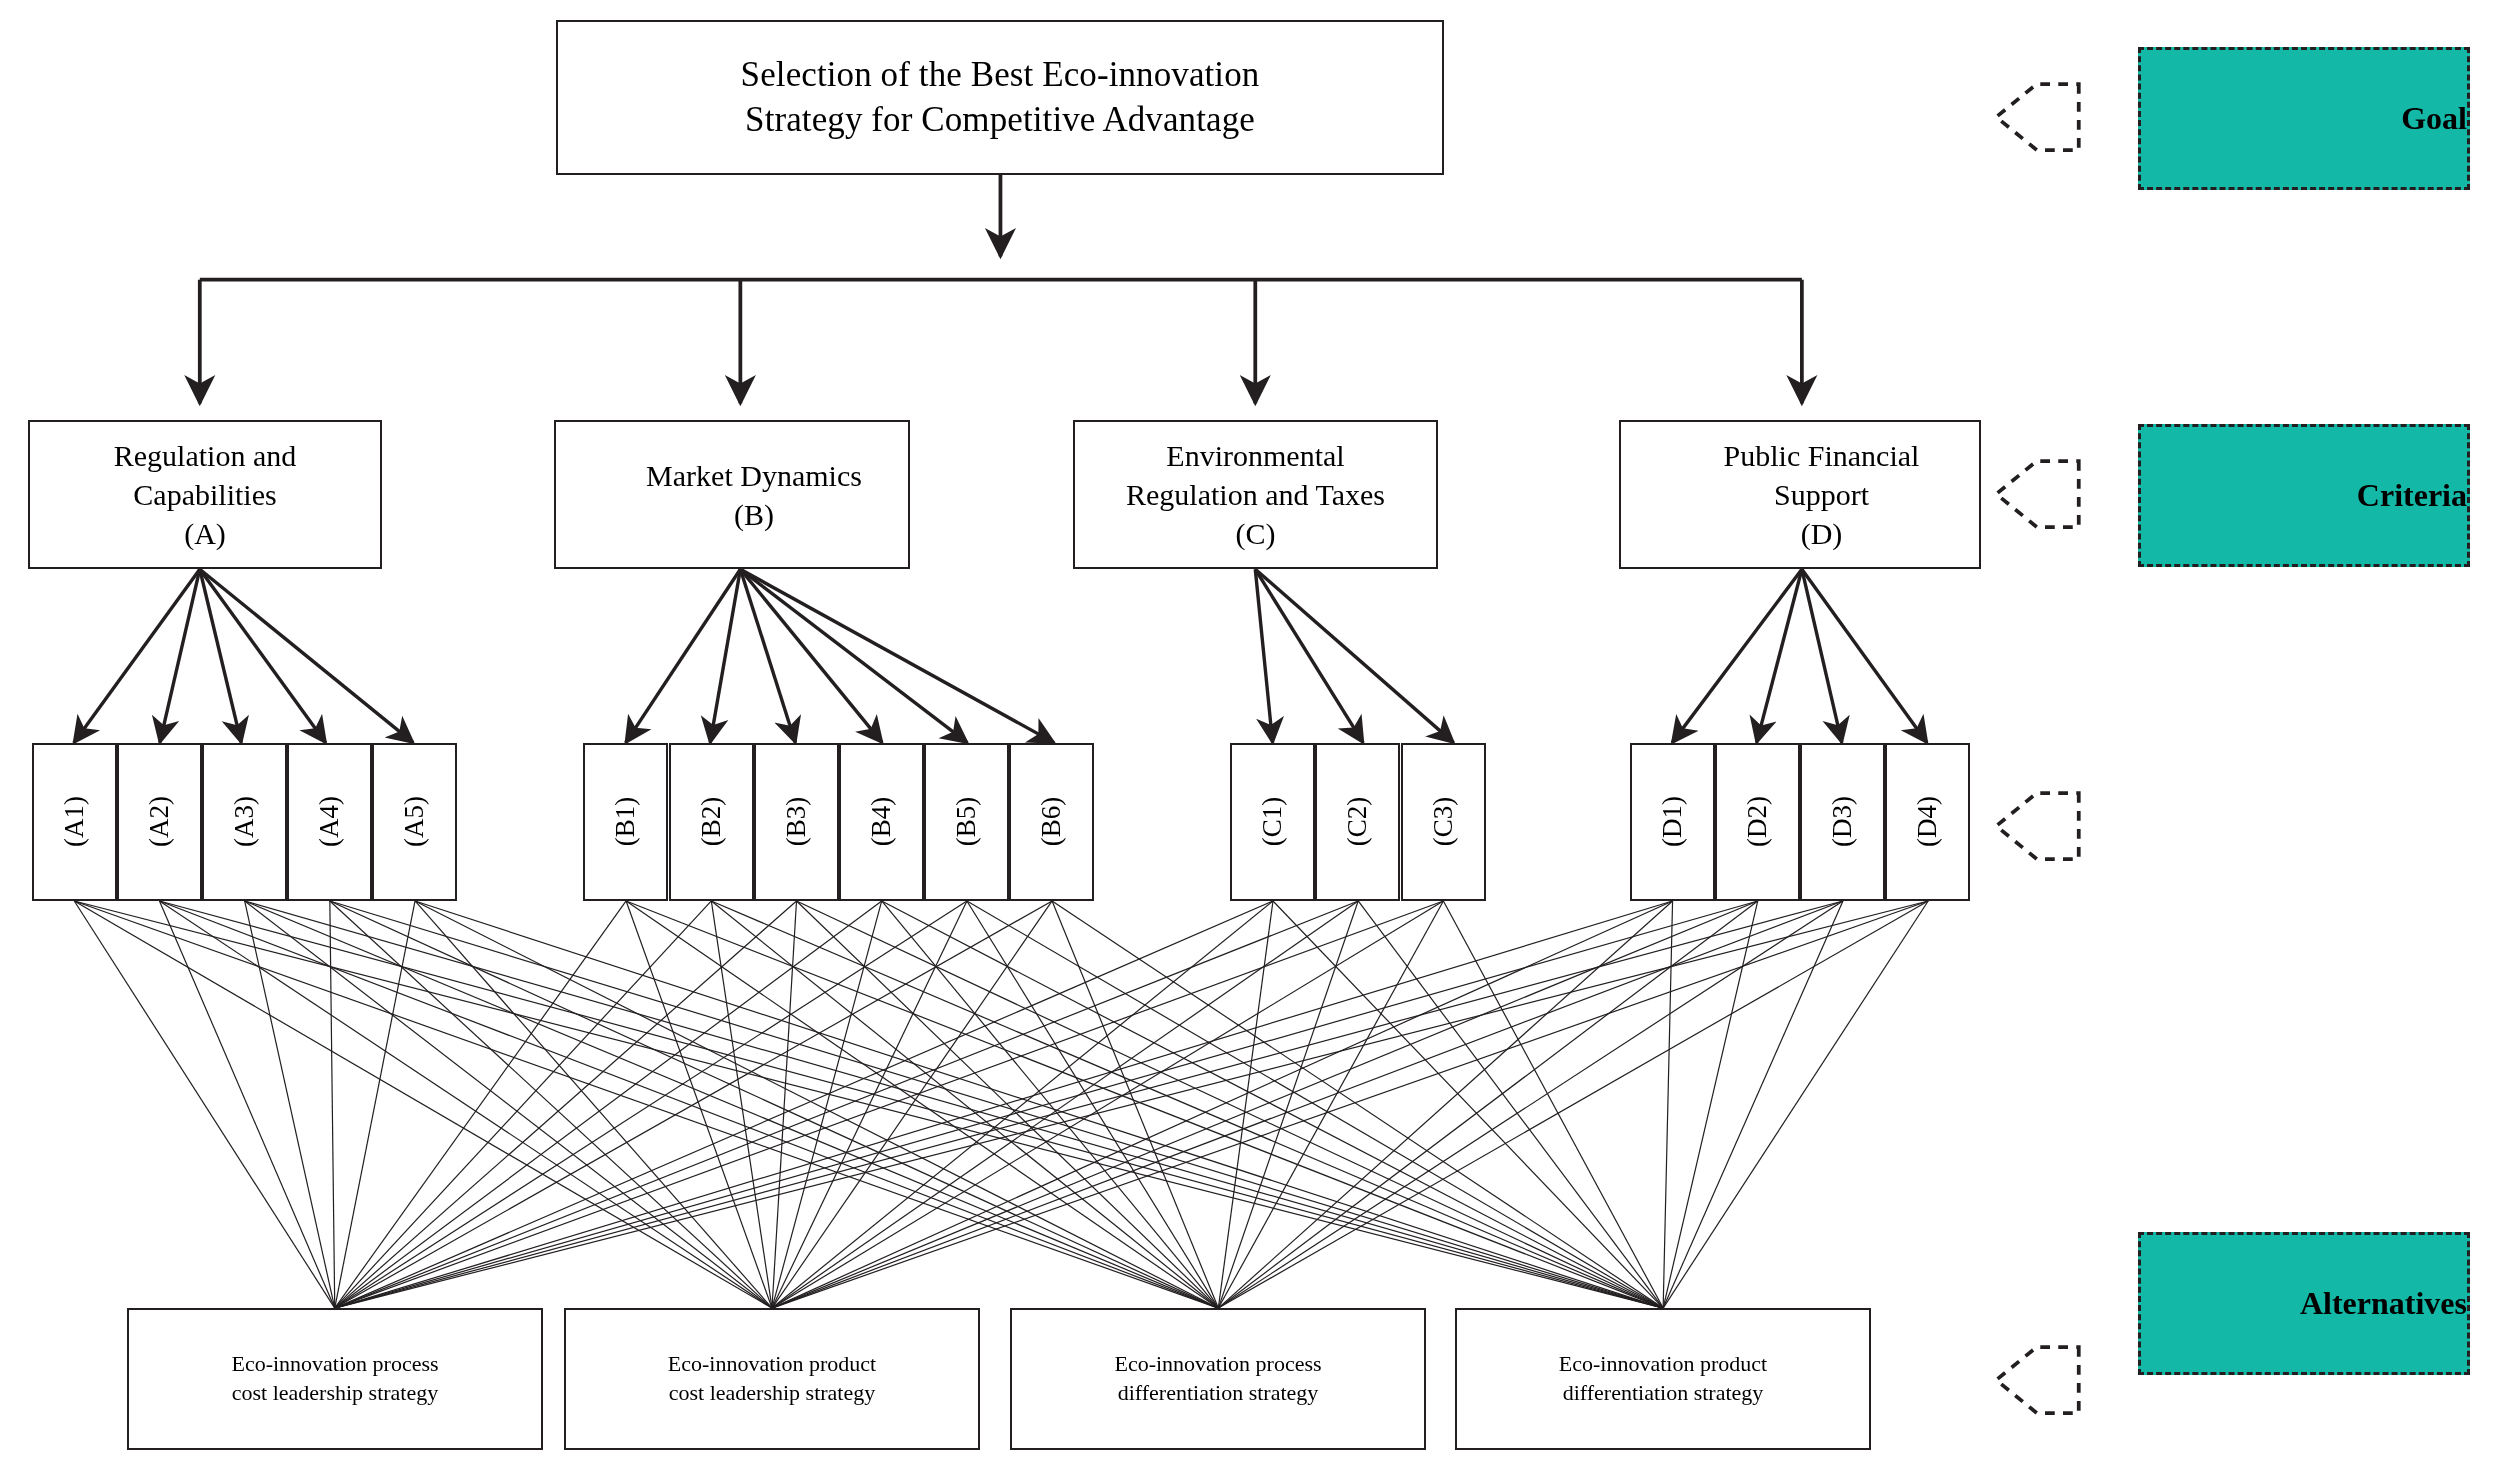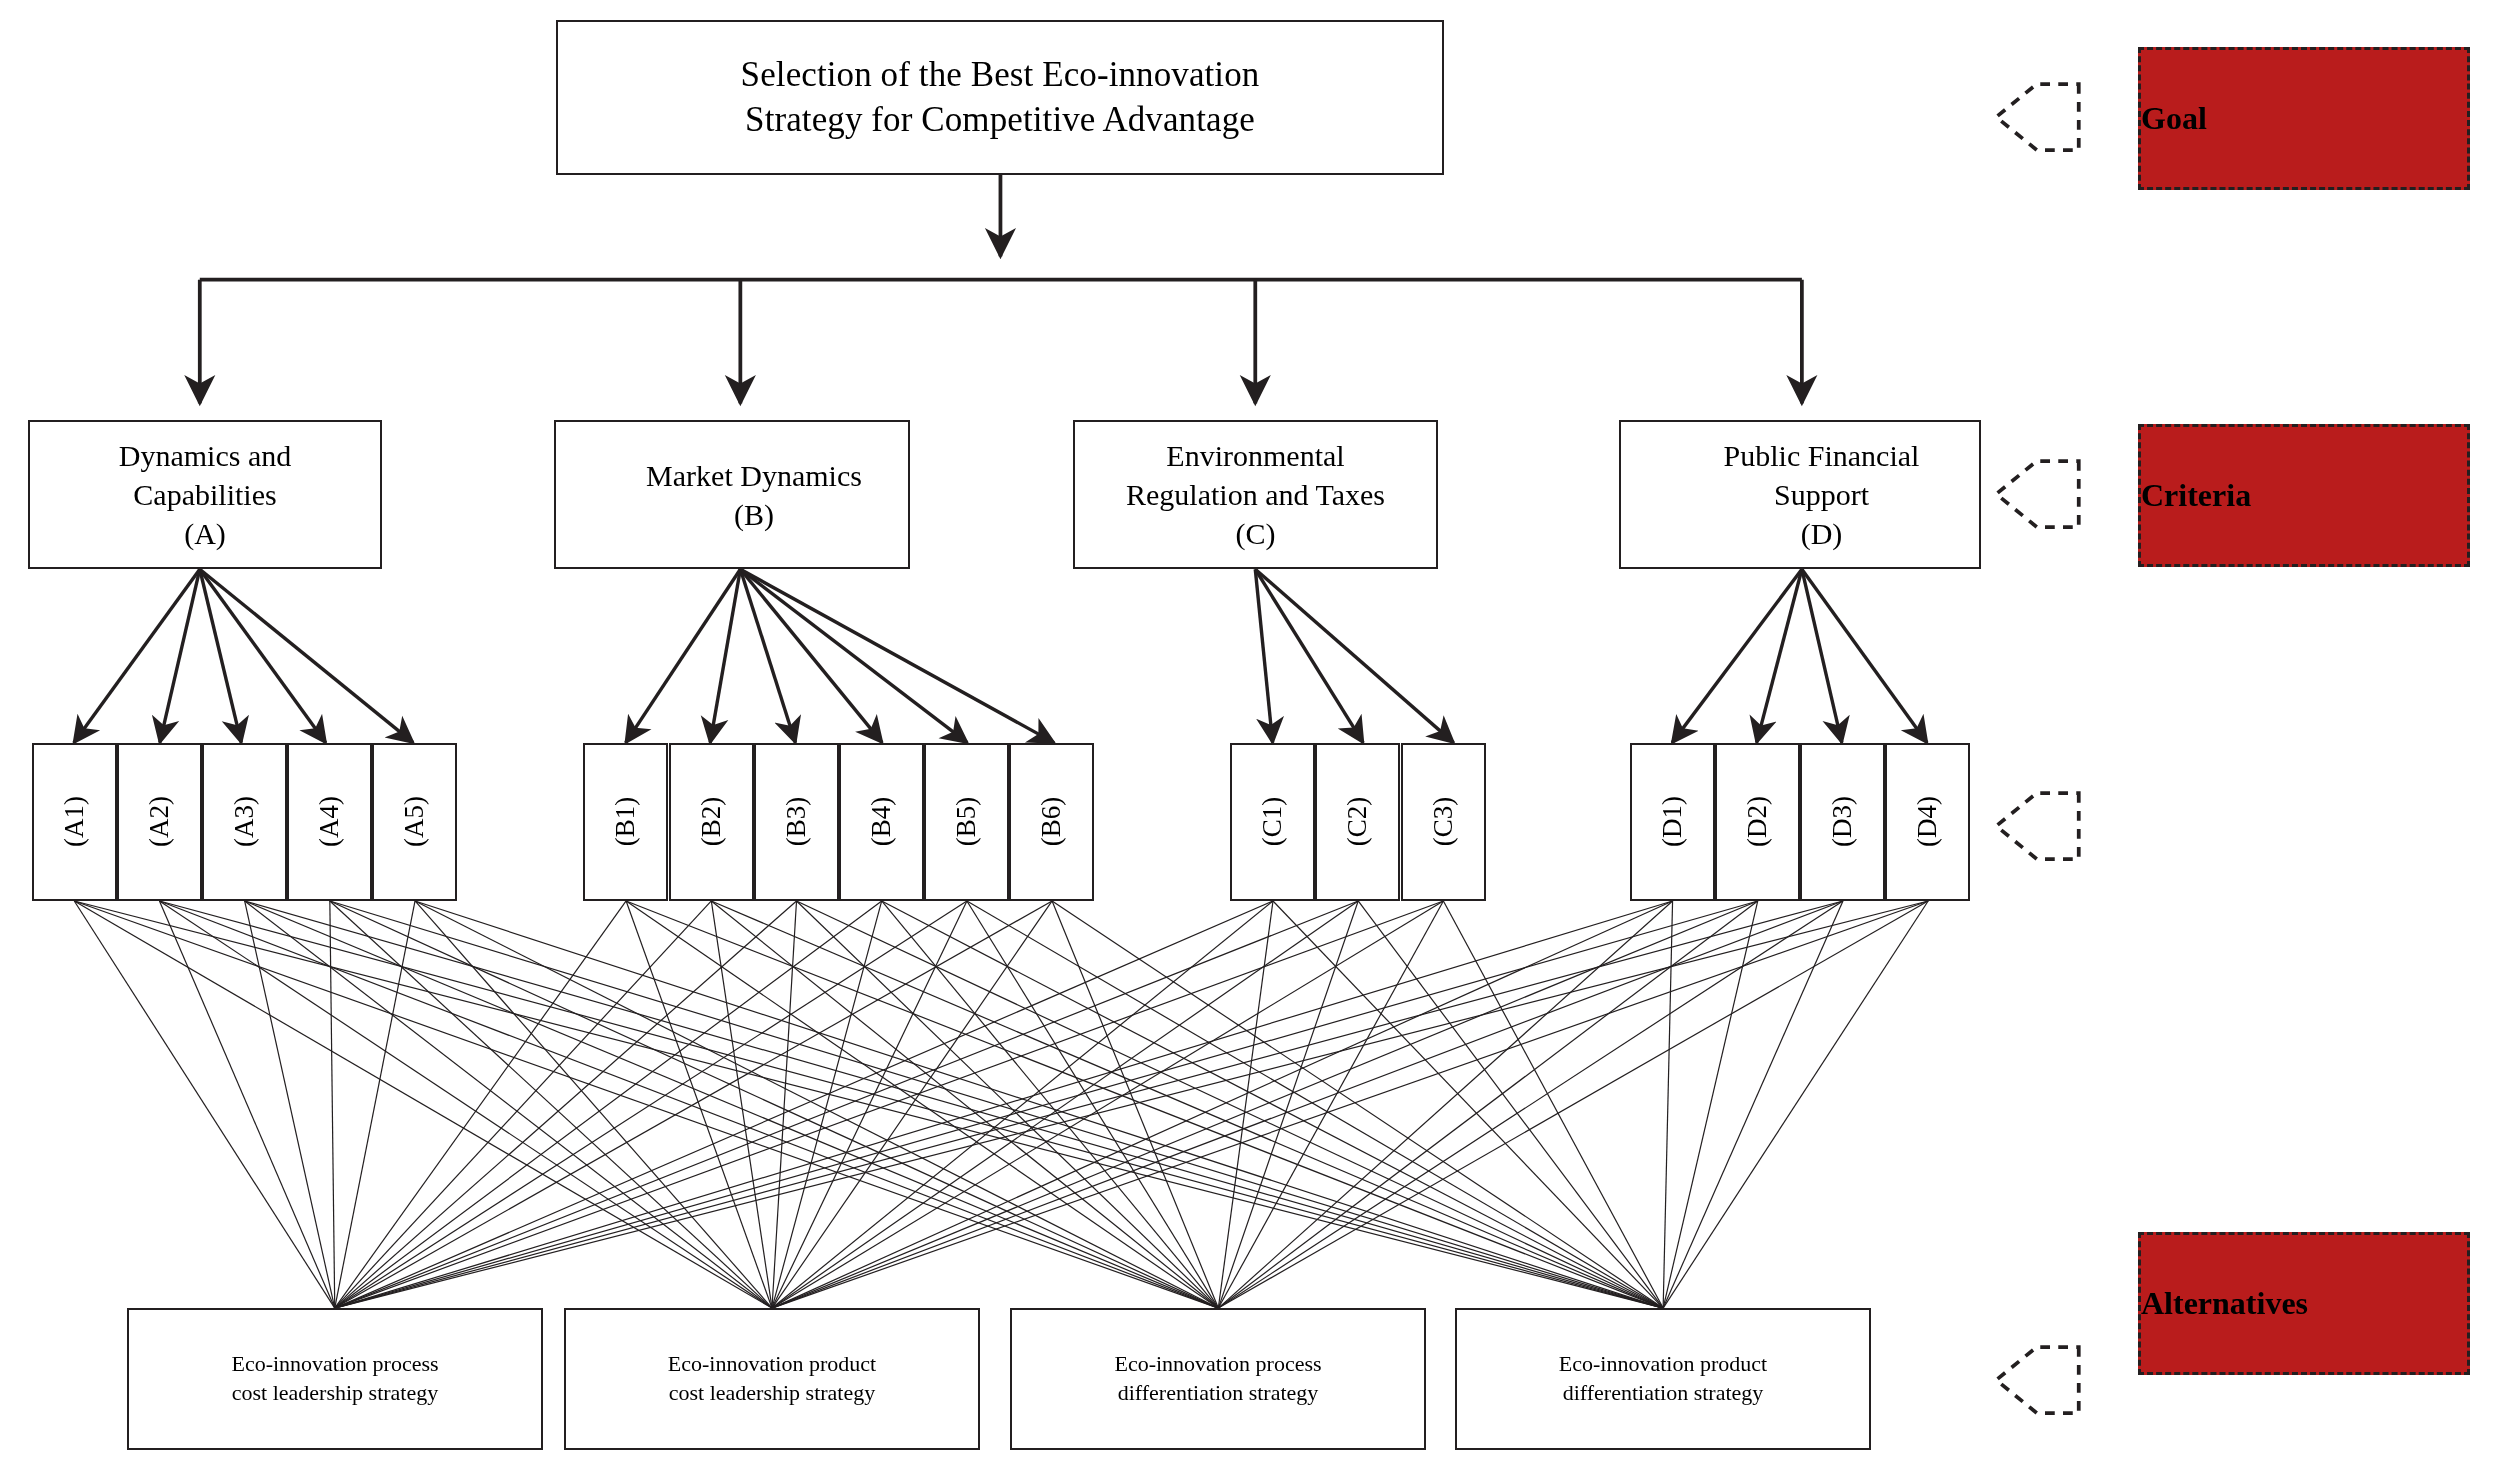--- a/index.html
+++ b/index.html
@@ -47,22 +47,22 @@
   }
 
   .alt-box{font-size:22px;}
   .alt-box .txt{padding:0 13.6px;}
 
   
   .legend-box{
     position:absolute;
     box-sizing:border-box;
     border:3px dashed #231f20;
-    background:#b91c1c;
-    display:flex;align-items:center;justify-content:flex-start;
+    background:#14b8a6;
+    display:flex;align-items:center;justify-content:flex-end;
     font-weight:bold;
     font-size:32px;
     z-index:5;
   }
   .legend-chev{
     position:absolute;
     z-index:5;
   }
 </style>
 </head>
@@ -192,21 +192,21 @@
 
   <div class="node goal-box" style="left:556px;top:19.6px;width:888px;height:155px;">
     <div class="txt">
       <span>Selection of the Best Eco-innovation</span><br>
       <span>Strategy for Competitive Advantage</span>
     </div>
   </div>
 
   <div class="node crit-box" style="left:28px;top:420px;width:354px;height:149px;">
     <div class="txt">
-      <span>Dynamics and</span><br>
+      <span>Regulation and</span><br>
       <span>Capabilities</span><br>
       <span>(A)</span>
     </div>
   </div>
 
   <div class="node crit-box" style="left:554px;top:420px;width:356px;height:149px;padding-left:44px;">
     <div class="txt">
       <span>Market Dynamics</span><br>
       <span>(B)</span>
     </div>

